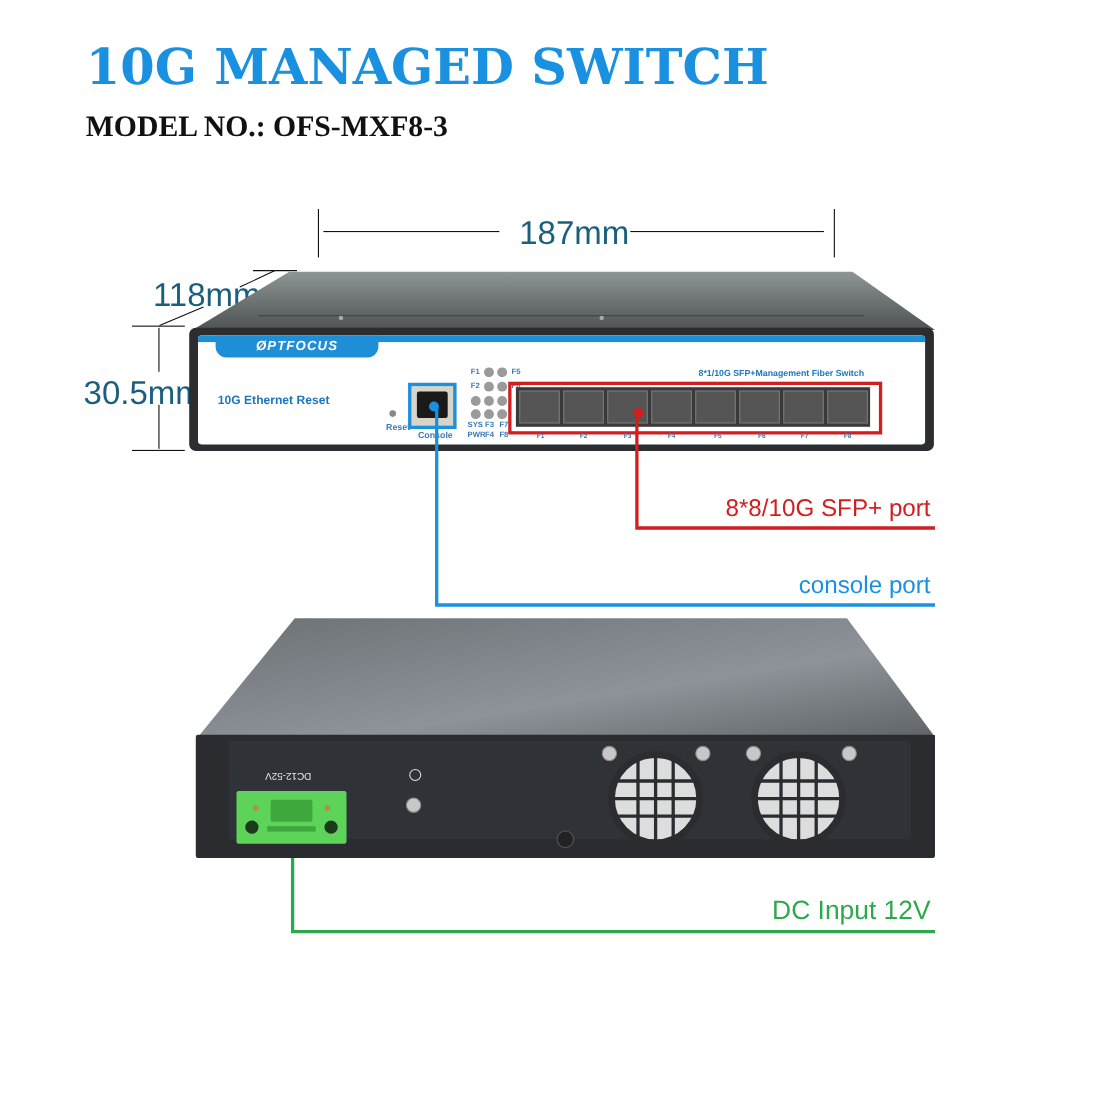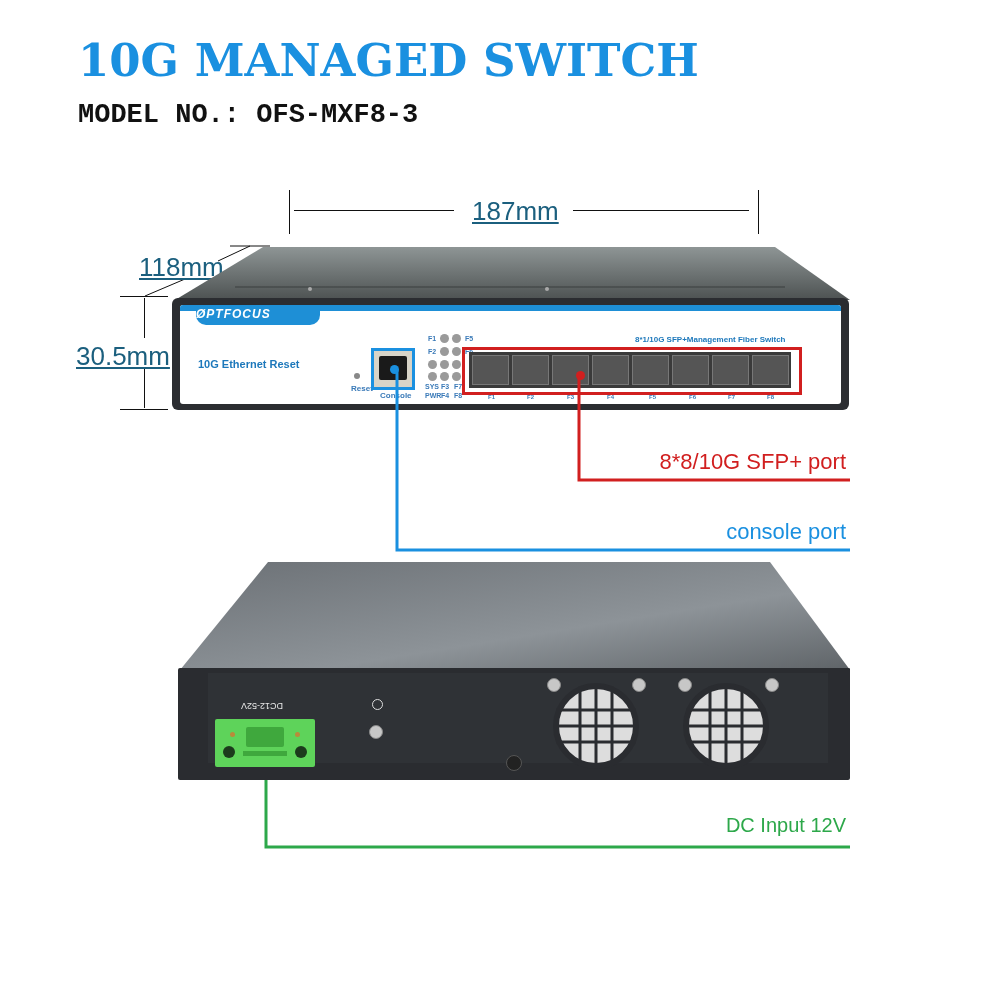--- a/index.html
+++ b/index.html
@@ -1,52 +1,52 @@
 <!DOCTYPE html>
 <html><head>
 <meta charset="utf-8">
 <style>
   html, body { margin:0; padding:0; background:#ffffff; }
   body { width:1000px; height:1000px; position:relative; overflow:hidden; font-family:"Liberation Sans", sans-serif; }
   .abs { position:absolute; }
 
   
   .title-main { left:78px; top:34px; font-family:"DejaVu Serif", serif; font-weight:bold; font-size:45px; color:#1a90e0; letter-spacing:0px; white-space:nowrap; }
-  .title-model { left:78px; top:100px; font-family:Liberation Mono, monospace; font-weight:bold; font-size:27px; color:#111; white-space:nowrap; }
-
-  
-  .dim-text { color:#1b5f7e; font-size:26px; white-space:nowrap;text-decoration:underline; }
+  .title-model { left:78px; top:100px; font-family:Liberation Serif, serif; font-weight:bold; font-size:27px; color:#111; white-space:nowrap; }
+
+  
+  .dim-text { color:#1b5f7e; font-size:30px; white-space:nowrap; }
   .line-k { background:#111; }
 
   
   .front-top { left:175px; top:245px; width:675px; height:55px; }
   .front-face { left:172px; top:298px; width:677px; height:112px; background:#2b2d31; border-radius:6px; }
   .front-panel { left:180px; top:305px; width:661px; height:99px; background:#ffffff; border-radius:3px; overflow:hidden; }
   .panel-stripe { left:0; top:0; width:661px; height:6px; background:#1e8fd6; }
-  .brand-tab { left:16px; top:0; width:124px; height:20px; background:#1e8fd6; border-radius:0 0 10px 10px; color:#fff; font-weight:bold; font-style:italic; font-size:12px; line-height:19px; letter-spacing:1px; }
+  .brand-tab { left:16px; top:0; width:148px; height:20px; background:#1e8fd6; border-radius:0 0 10px 10px; color:#fff; font-weight:bold; font-style:italic; font-size:12px; text-align:center; line-height:19px; letter-spacing:1px; }
   .eth-label { left:18px; top:53px; color:#1d78bb; font-weight:bold; font-size:11px; }
   .reset-dot { left:174px; top:68px; width:6px; height:6px; border-radius:50%; background:#888; }
   .reset-label { left:171px; top:79px; color:#3a7ab8; font-size:8px; font-weight:bold; }
   .console-box { left:191px; top:43px; width:44px; height:42px; border:3px solid #1a90e0; box-sizing:border-box; background:#d8d4c8; }
   .console-jack { left:5px; top:5px; width:28px; height:24px; background:#1a1a1a; border-radius:2px; }
   .console-dot { left:210px; top:60px; width:9px; height:9px; border-radius:50%; background:#1a90e0; }
   .console-label { left:200px; top:86px; color:#3a7ab8; font-size:8px; font-weight:bold; }
   .led-label { color:#3a7ab8; font-size:7px; font-weight:bold; white-space:nowrap; }
   .led { width:9px; height:9px; border-radius:50%; background:#9a9a9a; }
   .sfp-frame { left:282px; top:42px; width:340px; height:48px; border:3px solid #d11f1f; box-sizing:border-box; }
   .sfp-cage { left:289px; top:47px; width:322px; height:36px; background:#3a3a3a; }
   .sfp-slot { top:3px; width:37px; height:30px; background:#555; border:1px solid #777; box-sizing:border-box; }
   .sfp-heading { left:455px; top:30px; color:#1d78bb; font-size:8px; font-weight:bold; white-space:nowrap; }
   .sfp-port-label { top:89px; color:#3a7ab8; font-size:6px; font-weight:bold; }
   .red-dot { left:396px; top:66px; width:9px; height:9px; border-radius:50%; background:#d11f1f; }
 
   
   .callout-red { color:#d11f1f; font-size:22px; white-space:nowrap; }
   .callout-blue { color:#1a90e0; font-size:22px; white-space:nowrap; }
-  .callout-green { color:#2da84a; font-size:20px; white-space:nowrap; }
+  .callout-green { color:#2da84a; font-size:24px; white-space:nowrap; }
 
   
   .rear-top { left:180px; top:560px; width:670px; height:112px; }
   .rear-face { left:178px; top:668px; width:672px; height:112px; background:#2a2c30; border-radius:2px; }
   .rear-inner { left:208px; top:673px; width:620px; height:90px; background:#2f3236; }
   .dc-label { left:241px; top:701px; color:#e8e8e8; font-size:9px; transform:rotate(180deg); }
   .terminal { left:215px; top:719px; width:100px; height:48px; background:#5ed35a; border-radius:2px; }
   .screw { width:12px; height:12px; border-radius:50%; background:#c7c7c7; border:1px solid #888; }
 </style>
 </head>

